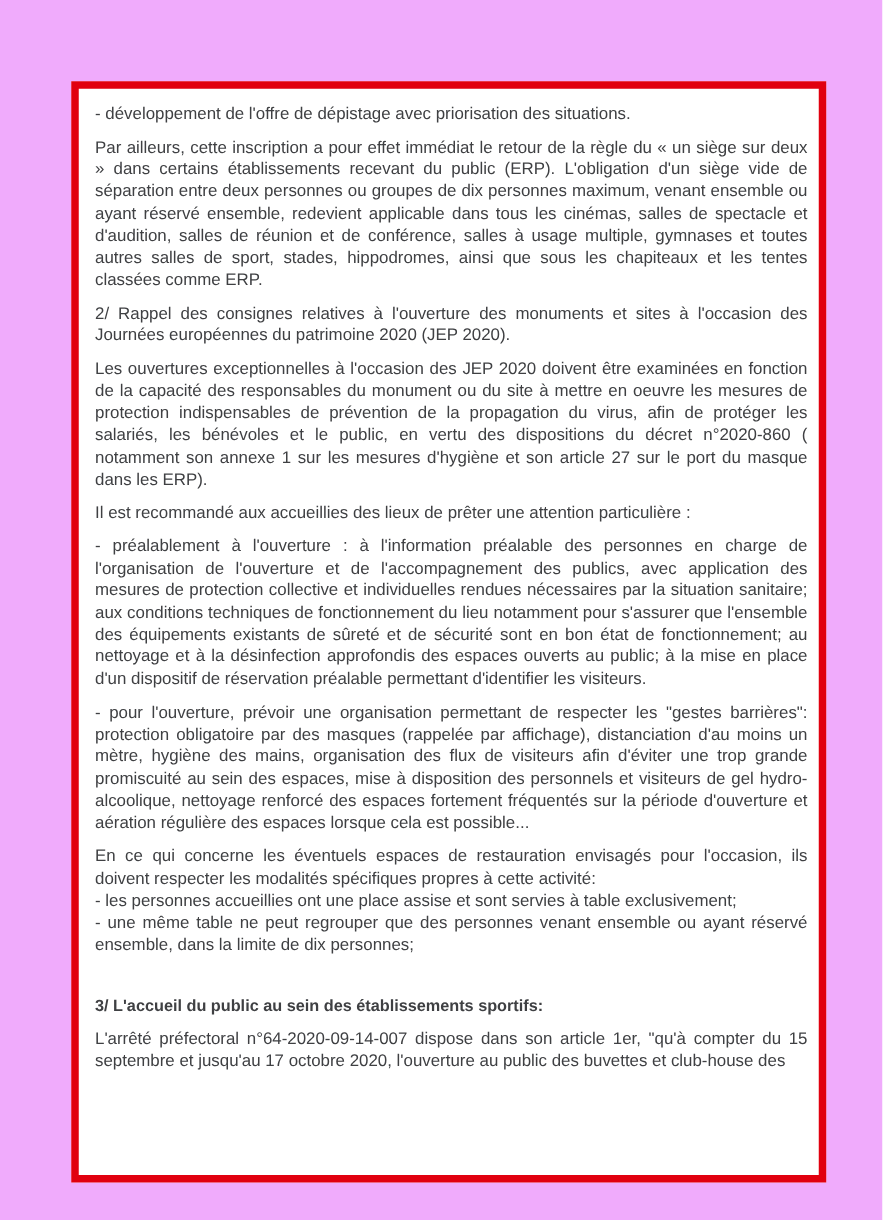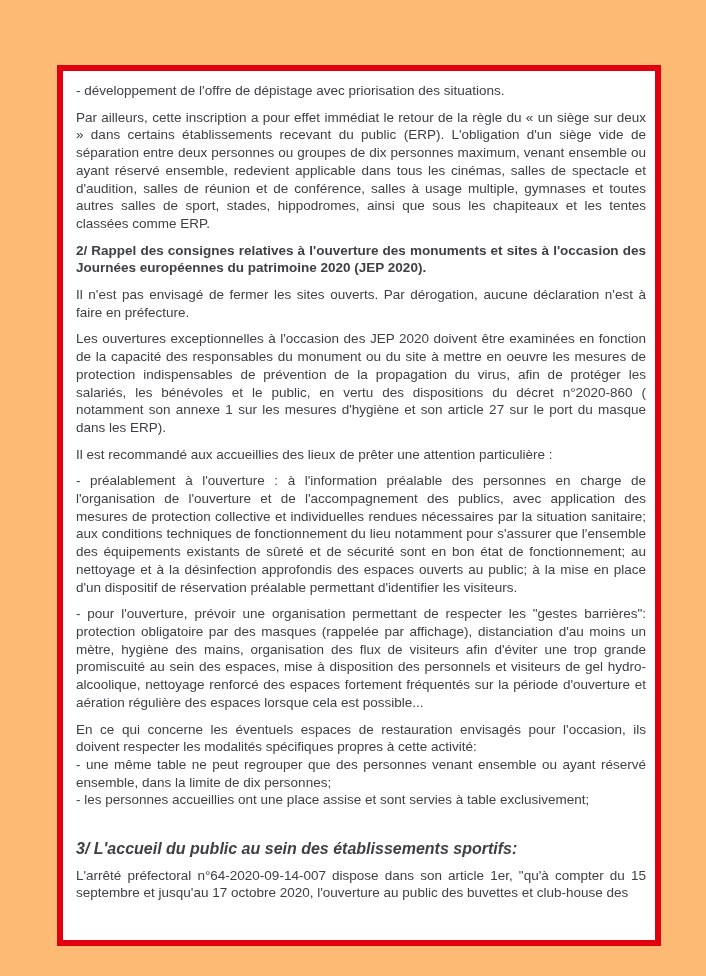--- a/index.html
+++ b/index.html
@@ -5,72 +5,71 @@
   :root{
     --border-red:#e1000f;
     --text-color:#3f4043;
   }
   html,body{margin:0;padding:0;background:#ffffff;}
   body{
     width:706px;height:976px;position:relative;
     font-family:"Liberation Sans", sans-serif;
   }
   .page{
-    position:absolute;inset:0;background:#fdba74;
+    position:absolute;inset:0;background:#f0abfc;
   }
   .red-frame{
     position:absolute;left:57px;top:65px;width:604px;height:881px;
     box-sizing:border-box;border:6px solid var(--border-red);
     padding:11px 9px 8px 13px;overflow:hidden;background:#ffffff;
   }
   .doc{
     color:var(--text-color);
     font-size:13.5px;line-height:17.7px;
     text-align:justify;text-justify:inter-word;
   }
   .doc p{margin:0 0 9px 0;}
   .doc p.tight{margin:0;}
   .doc h2{
-    font-size:13.5px;line-height:17.7px;font-weight:700;
+    font-size:13.5px;line-height:17.7px;font-weight:400;
     margin:5px 0 9px 0;text-align:justify;
   }
   .doc h3{
-    font-size:16px;line-height:17.7px;font-weight:700;
-    margin:31px 0 9px 0;text-align:left;font-style:italic;
+    font-size:13px;line-height:17.7px;font-weight:700;
+    margin:31px 0 9px 0;text-align:left;
   }
   .underline{}
   .block{margin:0 0 9px 0;}
 </style>
 </head>
 <body>
 
 <div class="page">
   <div class="red-frame">
     <div class="doc">
 
       <p>- développement de l'offre de dépistage avec priorisation des situations.</p>
 
       <p>Par ailleurs, cette inscription a pour effet immédiat le retour de la règle du « un siège sur deux » dans certains établissements recevant du public (ERP). L'obligation d'un siège vide de séparation entre deux personnes ou groupes de dix personnes maximum, venant ensemble ou ayant réservé ensemble, redevient applicable dans tous les cinémas, salles de spectacle et d'audition, salles de réunion et de conférence, salles à usage multiple, gymnases et toutes autres salles de sport, stades, hippodromes, ainsi que sous les chapiteaux et les tentes classées comme ERP.</p>
 
       <h2>2/ Rappel des consignes relatives à l'ouverture des monuments et sites à l'occasion des Journées européennes du patrimoine 2020 (JEP 2020).</h2>
 
-      <p>Il n'est pas envisagé de fermer les sites ouverts. Par dérogation, aucune déclaration n'est à faire en préfecture.</p>
 
       <p>Les ouvertures exceptionnelles à l'occasion des JEP 2020 doivent être examinées en fonction de la capacité des responsables du monument ou du site à mettre en oeuvre les mesures de protection indispensables de prévention de la propagation du virus, afin de protéger les salariés, les bénévoles et le public, en vertu des dispositions du décret n°2020-860 ( notamment son annexe 1 sur les mesures d'hygiène et son article 27 sur le port du masque dans les ERP).</p>
 
       <p>Il est recommandé aux accueillies des lieux de prêter une attention particulière :</p>
 
       <p>- préalablement à l'ouverture : à l'information préalable des personnes en charge de l'organisation de l'ouverture et de l'accompagnement des publics, avec application des mesures de protection collective et individuelles rendues nécessaires par la situation sanitaire; aux conditions techniques de fonctionnement du lieu notamment pour s'assurer que l'ensemble des équipements existants de sûreté et de sécurité sont en bon état de fonctionnement; au nettoyage et à la désinfection approfondis des espaces ouverts au public; à la mise en place d'un dispositif de réservation préalable permettant d'identifier les visiteurs.</p>
 
       <p><span>- pour l'ouverture, prévoir une organisation permettant de respecter les "gestes barrières": protection </span><span class="underline">obligatoire</span><span> par des masques (rappelée par affichage), distanciation d'au moins un mètre, hygiène des mains, organisation des flux de visiteurs afin d'éviter une trop grande promiscuité au sein des espaces, mise à disposition des personnels et visiteurs de gel hydro-alcoolique, nettoyage renforcé des espaces fortement fréquentés sur la période d'ouverture et aération régulière des espaces lorsque cela est possible...</span></p>
 
       <div class="block">
         <p class="tight">En ce qui concerne les éventuels espaces de restauration envisagés pour l'occasion, ils doivent respecter les modalités spécifiques propres à cette activité:</p>
+        <p class="tight">- les personnes accueillies ont une place assise et sont servies à table exclusivement;</p>
         <p class="tight">- une même table ne peut regrouper que des personnes venant ensemble ou ayant réservé ensemble, dans la limite de dix personnes;</p>
-        <p class="tight">- les personnes accueillies ont une place assise et sont servies à table exclusivement;</p>
       </div>
 
       <h3>3/ L'accueil du public au sein des établissements sportifs:</h3>
 
       <p class="tight">L'arrêté préfectoral n°64-2020-09-14-007 dispose dans son article 1er, "qu'à compter du 15 septembre et jusqu'au 17 octobre 2020, l'ouverture au public des buvettes et club-house des</p>
 
     </div>
   </div>
 </div>
 

